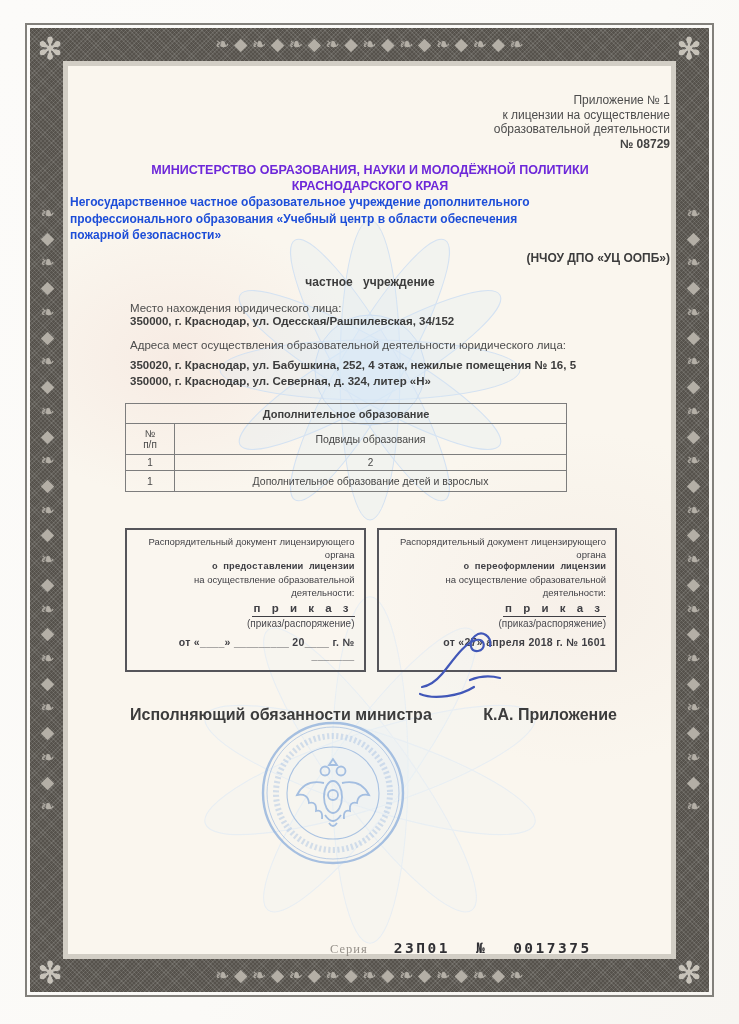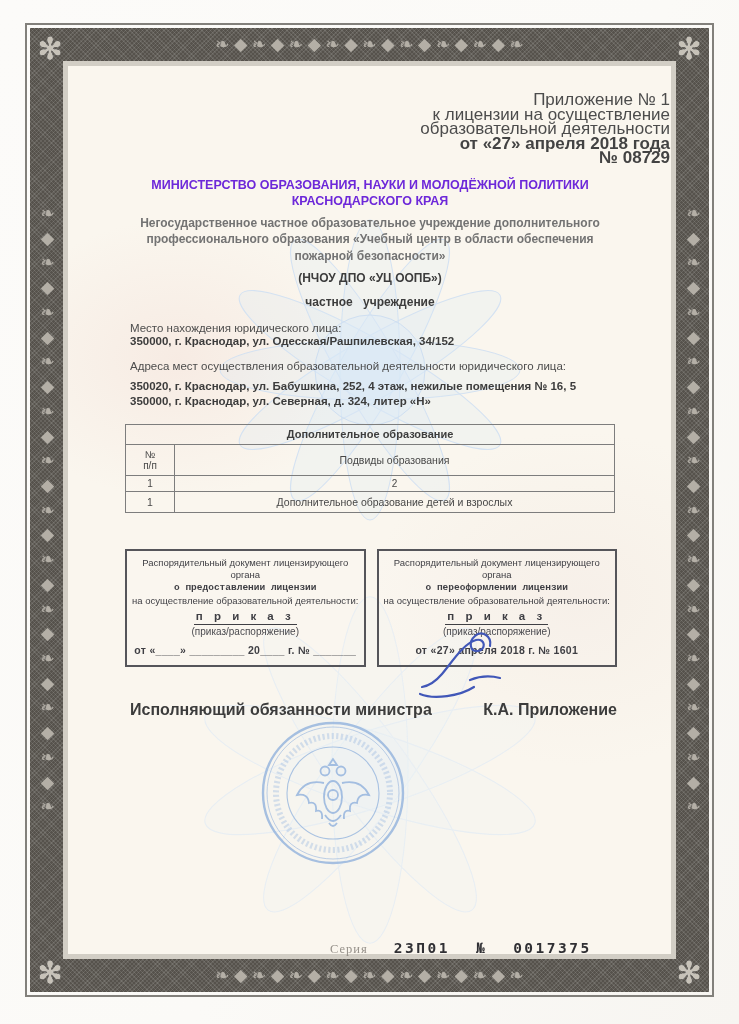--- a/index.html
+++ b/index.html
@@ -39,41 +39,41 @@
   .orn-right {right:30px;top:74px;bottom:78px;width:33px;writing-mode:vertical-rl;font-size:17px;}
   .corner{position:absolute;width:46px;height:46px;display:flex;align-items:center;justify-content:center;
           color:#c7c2b8;font-size:30px;text-shadow:0 0 1px #fff;user-select:none;}
   .c-tl{left:27px;top:25px;} .c-tr{right:27px;top:25px;} .c-bl{left:27px;bottom:29px;} .c-br{right:27px;bottom:29px;}
 
   
   .wm{position:absolute;pointer-events:none;}
 
   
   .content{position:absolute;left:70px;top:0;width:600px;}
-  .appendix{margin-top:93px;text-align:right;font-size:17px;line-height:14.5px;color:#4c4c4c;}
+  .appendix{margin-top:93px;text-align:right;font-size:12px;line-height:14.5px;color:#4c4c4c;}
   .appendix .b{font-weight:bold;color:#434343;}
   .ministry{margin-top:11px;text-align:center;font-weight:bold;font-size:12.5px;line-height:16px;color:#6d28d9;}
-  .orgname{margin-top:6px;text-align:center;font-weight:bold;font-size:12px;line-height:16.6px;color:#737373;}
-  .abbr{margin-top:7px;text-align:center;font-weight:bold;font-size:12px;color:#3c3c3c;}
+  .orgname{font-weight:bold;font-size:12px;line-height:16.6px;color:#1d4ed8;}
+  .abbr{margin-top:7px;text-align:right;font-weight:bold;font-size:12px;color:#3c3c3c;}
   .orgtype{margin-top:10px;text-align:center;font-weight:bold;font-size:12px;color:#3c3c3c;word-spacing:7px;}
   .lbl{margin-top:13px;margin-left:60px;font-size:11.5px;color:#4c4c4c;}
   .val{margin-left:60px;font-size:11.5px;font-weight:bold;color:#3c3c3c;line-height:15.5px;}
   .addr-lbl{margin-top:10px;}
   .addr-val{margin-top:7px;}
 
-  table.edu{margin:14px 0 0 55px;width:490px;border-collapse:collapse;font-size:10.5px;color:#474747;}
+  table.edu{margin:14px 0 0 55px;width:442px;border-collapse:collapse;font-size:10.5px;color:#474747;}
   table.edu td,table.edu th{border:1px solid #7d7d7d;padding:1px 4px;text-align:center;vertical-align:middle;}
   .t-title{font-weight:bold;font-size:11px;height:17px;color:#3d3d3d;}
   .t-colnum{width:40px;font-weight:normal;font-size:10px;line-height:11px;}
   .t-colhead{font-weight:normal;height:28px;}
   .t-numrow td{height:13px;font-size:10px;}
   .t-datarow td{height:18px;}
 
   .boxes{margin:36px 0 0 55px;width:492px;display:flex;gap:11px;}
-  .obox{flex:1;border:2px solid #55555a;padding:6px 1px 8px;text-align:center;font-size:9.5px;line-height:12.6px;color:#3f3f44;background:rgba(255,255,255,.06);}
+  .obox{flex:1;border:2px solid #55555a;padding:6px 9px 8px;text-align:right;font-size:9.5px;line-height:12.6px;color:#3f3f44;background:rgba(255,255,255,.06);}
   .obox .b{font-weight:bold;font-family:Liberation Mono, monospace;}
   .obox .order{display:inline-block;font-size:11.5px;font-weight:bold;letter-spacing:4px;margin-top:3px;border-bottom:1.5px solid #3f3f44;padding:0 2px 1px;}
   .obox .note{font-size:10px;margin-top:1px;color:#4a4a4f;}
   .obox .date{font-weight:bold;font-size:10.5px;margin-top:6px;letter-spacing:.3px;}
 
   .sigrow{margin:34px 0 0 60px;width:487px;display:flex;justify-content:space-between;font-weight:bold;font-size:16px;color:#3c3c3c;}
   .sig-ink{position:absolute;left:412px;top:624px;}
 
   .stamp{position:absolute;left:259px;top:719px;opacity:.92;}
 
@@ -121,21 +121,20 @@
       <ellipse rx="34" ry="155" transform="rotate(144)"></ellipse>
   </g>
 </svg>
 
 <div class="content">
 
   <div class="appendix">
     <div>Приложение № 1</div>
     <div>к лицензии на осуществление</div>
     <div>образовательной деятельности</div>
-    <div class="b">от «27» апреля 2018 года</div>
     <div class="b">№ 08729</div>
   </div>
 
   <div class="ministry">
     <div>МИНИСТЕРСТВО ОБРАЗОВАНИЯ, НАУКИ И МОЛОДЁЖНОЙ ПОЛИТИКИ</div>
     <div>КРАСНОДАРСКОГО КРАЯ</div>
   </div>
 
   <div class="orgname">
     <div>Негосударственное частное образовательное учреждение дополнительного</div>

